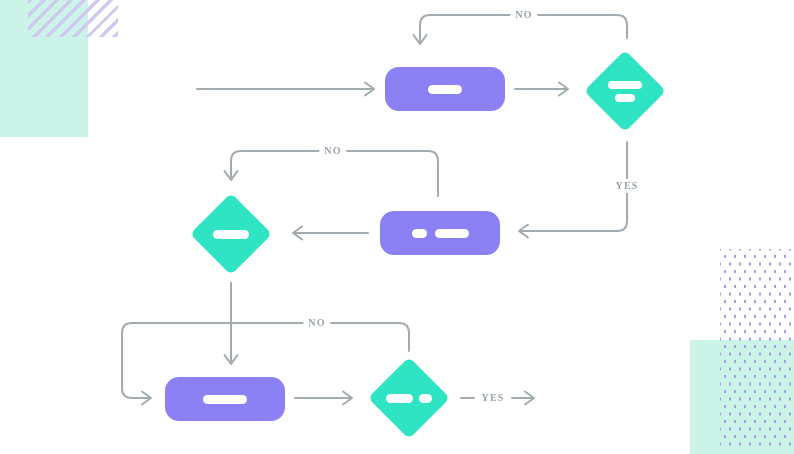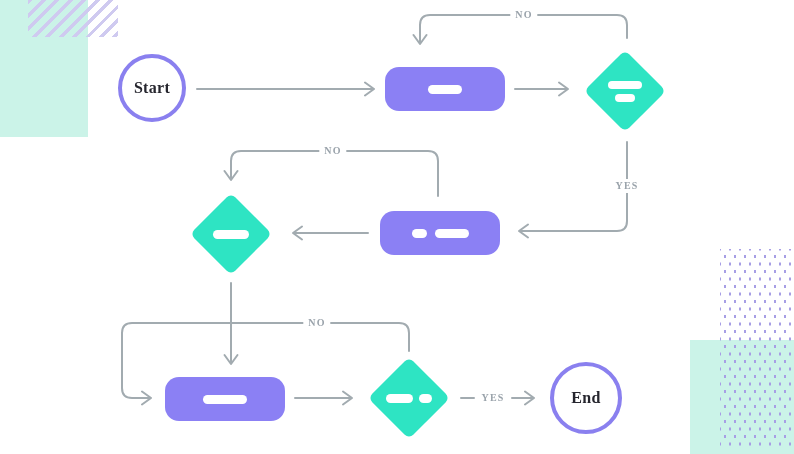--- a/index.html
+++ b/index.html
@@ -78,23 +78,20 @@
     <path d="M409 351 V333 Q409 323 399 323 H132 Q122 323 122 333 V388 Q122 398 132 398 H149 M142 391.5 L151 398 L142 404.5"></path>
     <path d="M461 398 H474 M512 398 H532 M525 391.5 L534 398 L525 404.5"></path>
   </svg>
 
   <div class="edge-label" style="left:524px;top:15px">NO</div>
   <div class="edge-label" style="left:627px;top:186px">YES</div>
   <div class="edge-label" style="left:333px;top:151px">NO</div>
   <div class="edge-label" style="left:317px;top:323px">NO</div>
   <div class="edge-label" style="left:493px;top:398px">YES</div>
 
-  <div class="terminal" style="left:118px;top:54px;width:68px;height:68px">
-    <span>Start</span>
-  </div>
 
   <div class="process" style="left:385px;top:67px">
     <div class="dash" style="width:34px"></div>
   </div>
 
   <div class="diamond" style="left:596px;top:62px">
     <div class="shape"></div>
     <div class="content col">
       <div class="dash h8" style="width:34px"></div>
       <div class="dash h8" style="width:20px"></div>
@@ -118,17 +115,14 @@
   </div>
 
   <div class="diamond" style="left:380px;top:369px">
     <div class="shape"></div>
     <div class="content row">
       <div class="dash" style="width:27px"></div>
       <div class="dash" style="width:13px"></div>
     </div>
   </div>
 
-  <div class="terminal" style="left:550px;top:362px;width:72px;height:72px">
-    <span>End</span>
-  </div>
 
 </div>
 
 </body></html>

